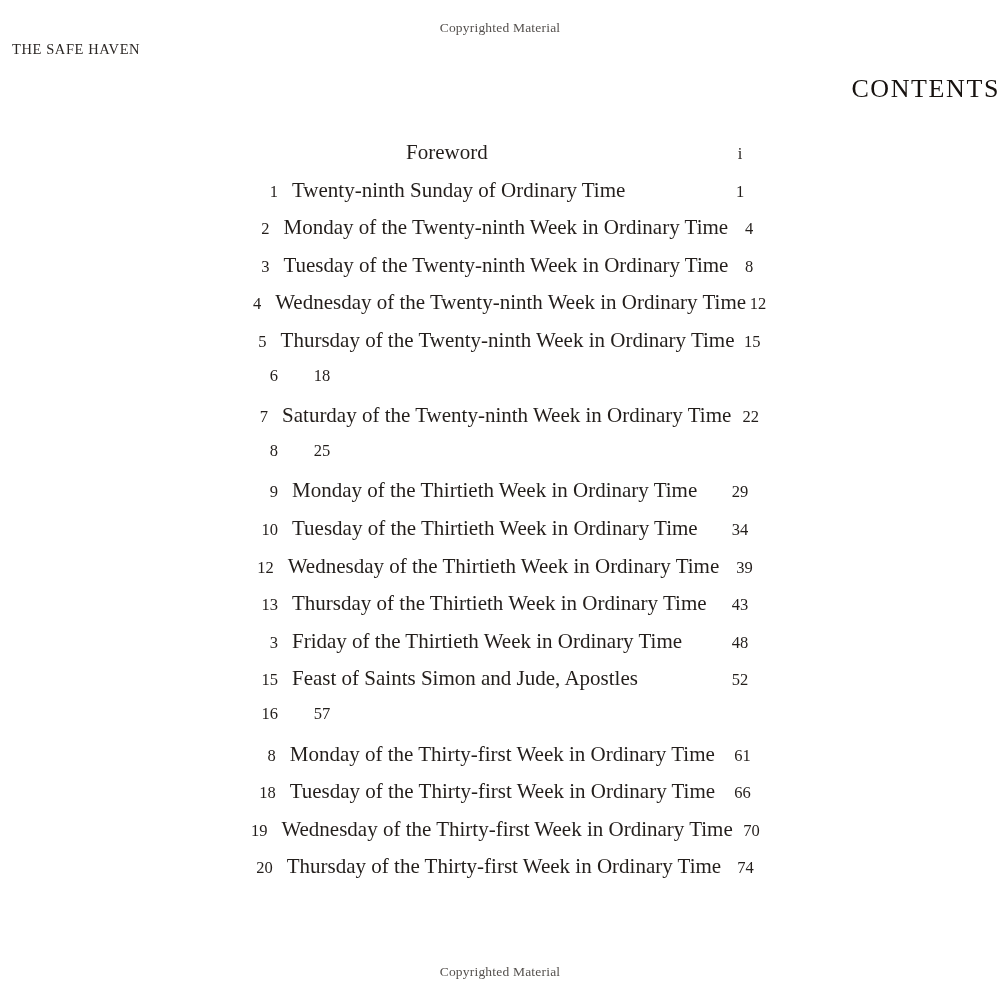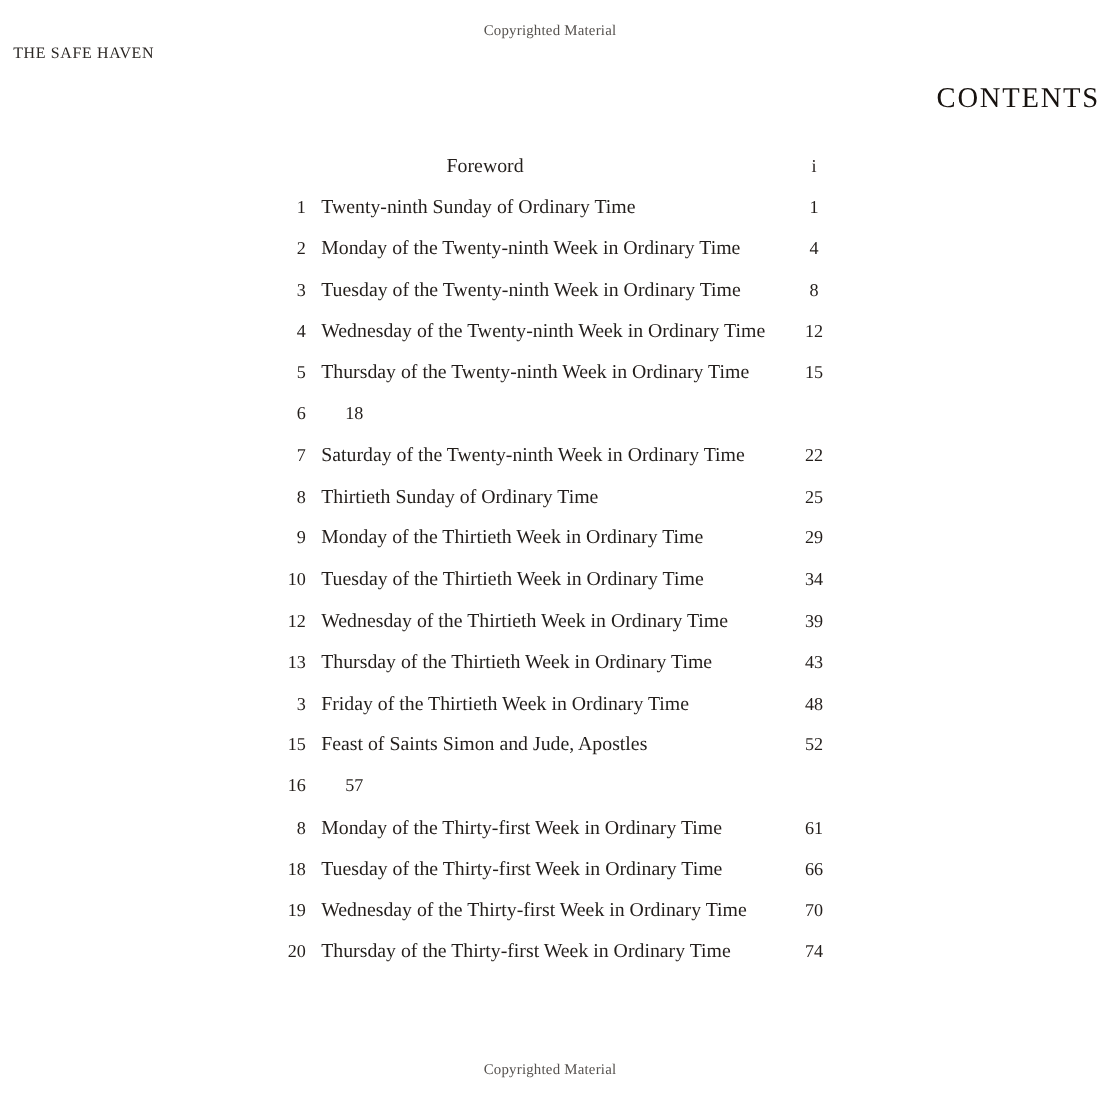--- a/index.html
+++ b/index.html
@@ -69,21 +69,21 @@
   .toc-num {
     width: 42px;
     text-align: right;
     font-size: 16.5px;
     color: #231e1b;
     padding-right: 14px;
     box-sizing: border-box;
   }
   .toc-label {
     flex: 1;
-    font-size: 18px;
+    font-size: 21px;
     color: #231e1b;
     white-space: nowrap;
   }
   .toc-page {
     width: 60px;
     text-align: center;
     font-size: 16.5px;
     color: #231e1b;
   }
   .toc-row.foreword .toc-label {
@@ -147,21 +147,20 @@
         <span class="toc-num">6</span>
         <span class="toc-page">18</span>
       </div>
       <div class="toc-row">
         <span class="toc-num">7</span>
         <span class="toc-label">Saturday of the Twenty-ninth Week in Ordinary Time</span>
         <span class="toc-page">22</span>
       </div>
       <div class="toc-row">
         <span class="toc-num">8</span>
-        <span class="toc-label">Thirtieth Sunday of Ordinary Time</span>
         <span class="toc-page">25</span>
       </div>
       <div class="toc-row">
         <span class="toc-num">9</span>
         <span class="toc-label">Monday of the Thirtieth Week in Ordinary Time</span>
         <span class="toc-page">29</span>
       </div>
       <div class="toc-row">
         <span class="toc-num">10</span>
         <span class="toc-label">Tuesday of the Thirtieth Week in Ordinary Time</span>

